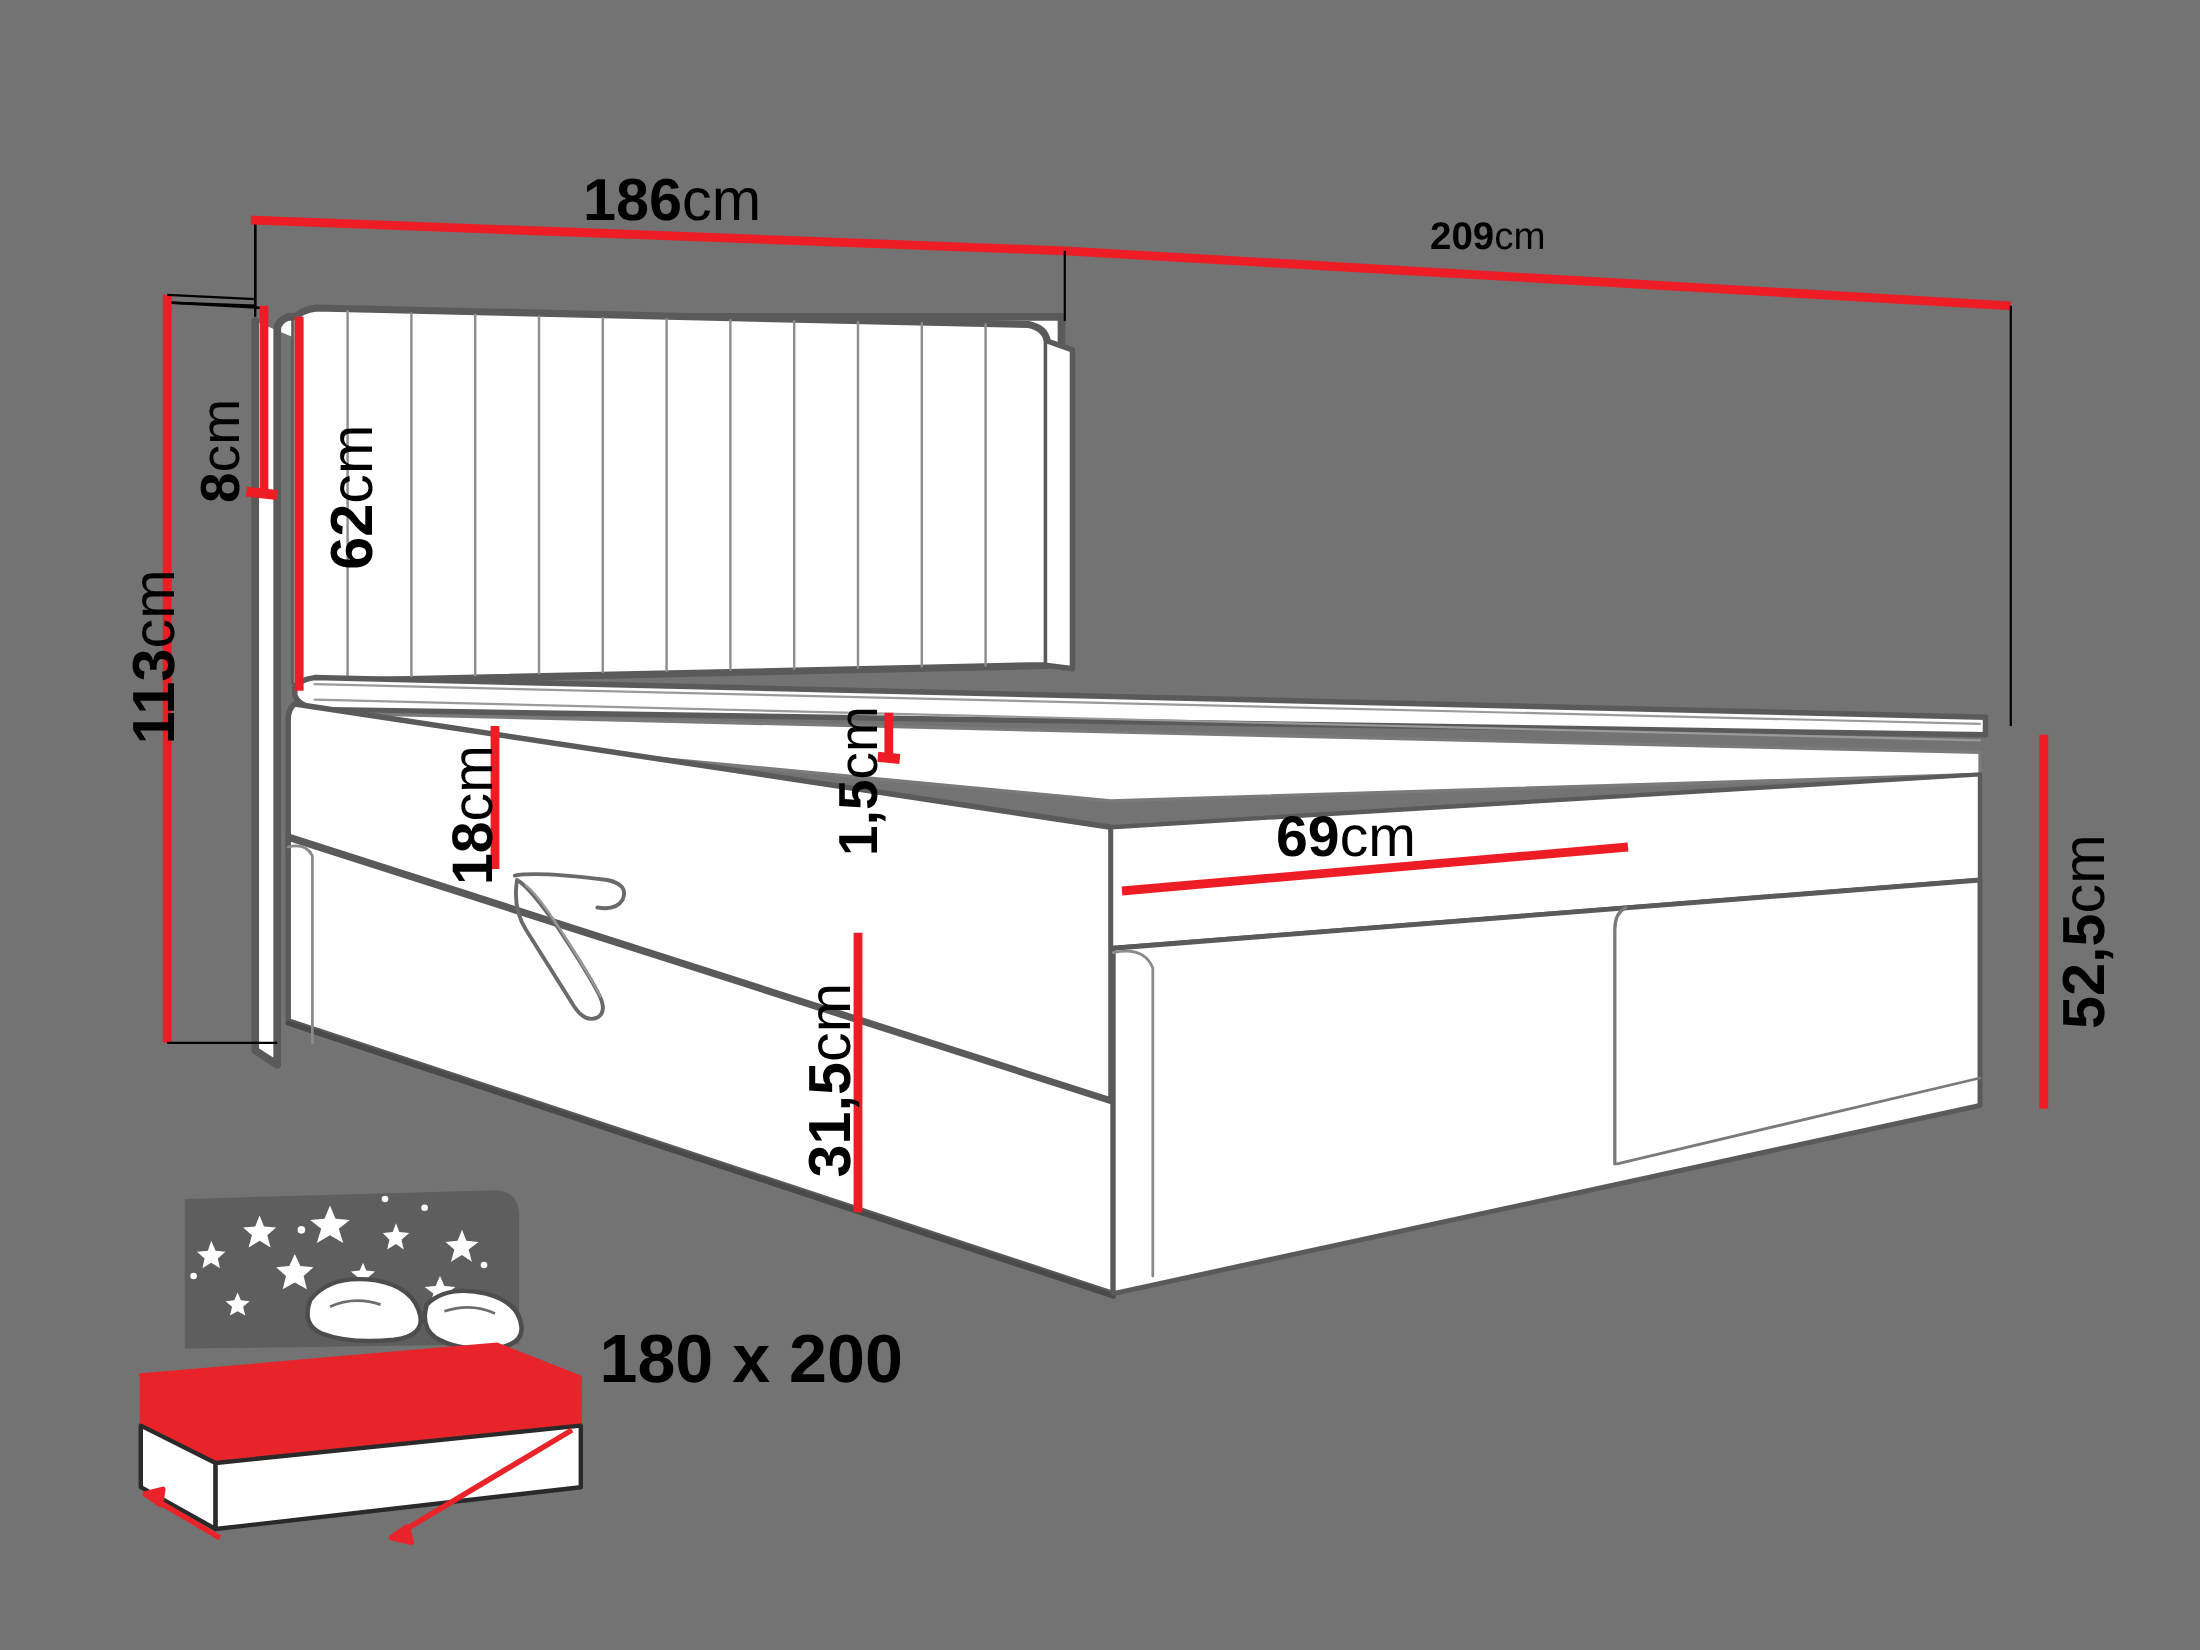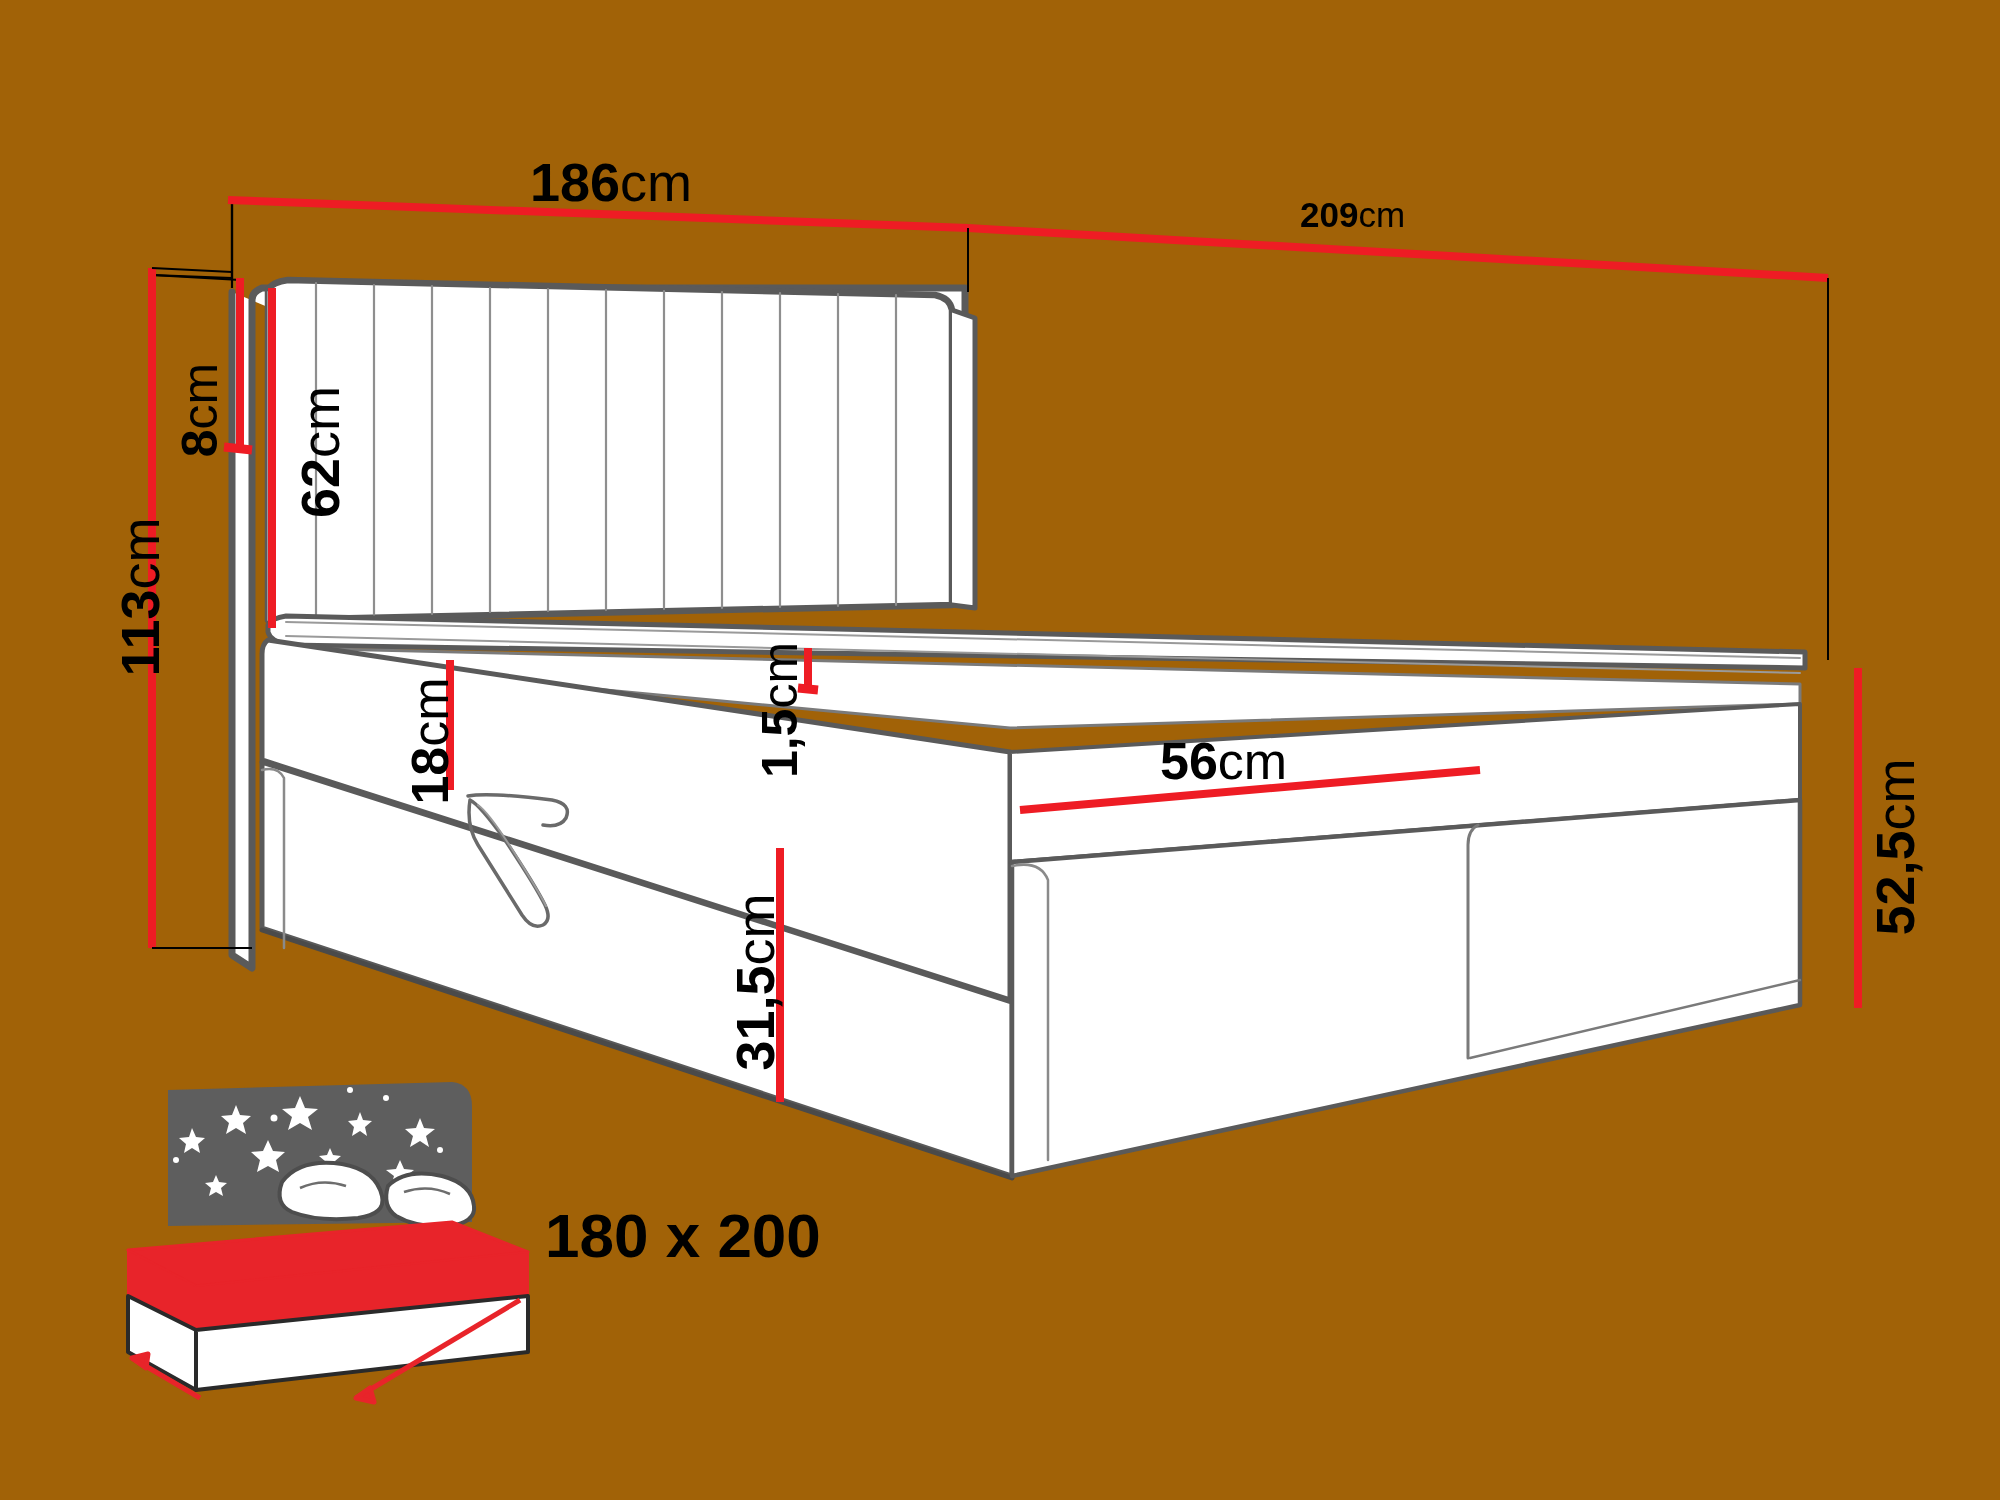--- a/index.html
+++ b/index.html
@@ -12,21 +12,21 @@
     width: 2000px;
     height: 1500px;
     font-family: "Liberation Sans", sans-serif;
     overflow: hidden;
     position: relative;
   }
   #stage {
     position: relative;
     width: 2000px;
     height: 1500px;
-    background: #a16207;
+    background: #737373;
   }
   #drawing {
     position: absolute;
     left: 0;
     top: 0;
     width: 2000px;
     height: 1500px;
   }
   .dim-label {
     position: absolute;
@@ -222,21 +222,21 @@
 
   <div class="dim-label rot90" style="left:315px; top:715px; width:230px; font-size:52px; text-align:center;">
     <span class="dim-num">18</span><span class="dim-unit">cm</span>
   </div>
 
   <div class="dim-label rot90" style="left:655px; top:685px; width:250px; font-size:50px; text-align:center;">
     <span class="dim-num">1,5</span><span class="dim-unit">cm</span>
   </div>
 
   <div class="dim-label" style="left:1160px; top:735px; font-size:52px;">
-    <span class="dim-num">56</span><span class="dim-unit">cm</span>
+    <span class="dim-num">69</span><span class="dim-unit">cm</span>
   </div>
 
   <div class="dim-label rot90" style="left:590px; top:955px; width:330px; font-size:54px; text-align:center;">
     <span class="dim-num">31,5</span><span class="dim-unit">cm</span>
   </div>
 
   <div class="dim-label rot90" style="left:1730px; top:820px; width:330px; font-size:54px; text-align:center;">
     <span class="dim-num">52,5</span><span class="dim-unit">cm</span>
   </div>
 

